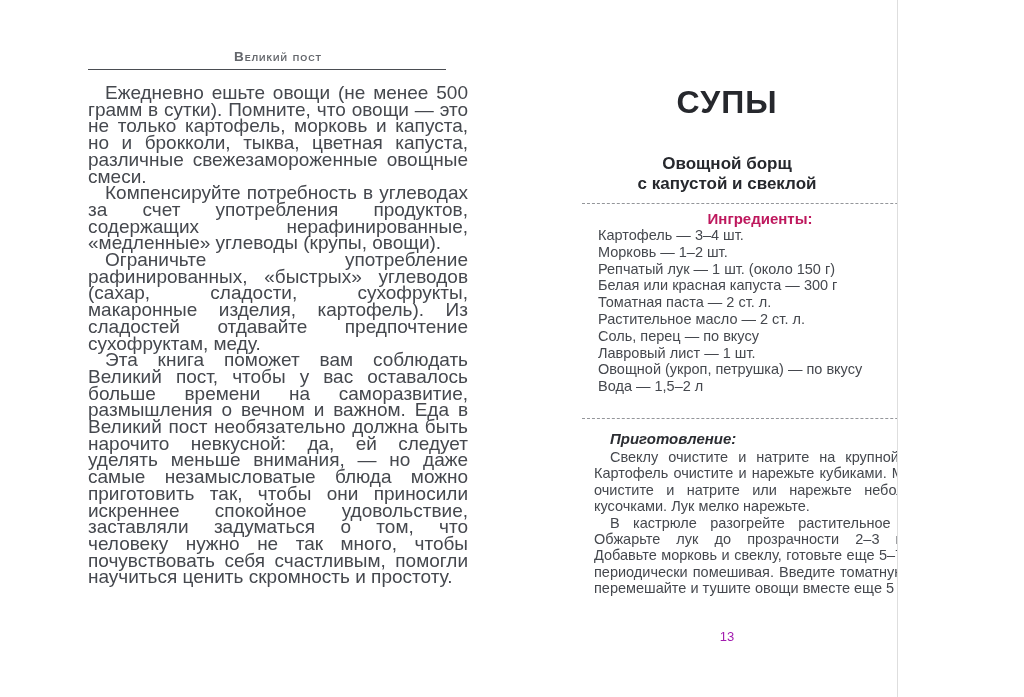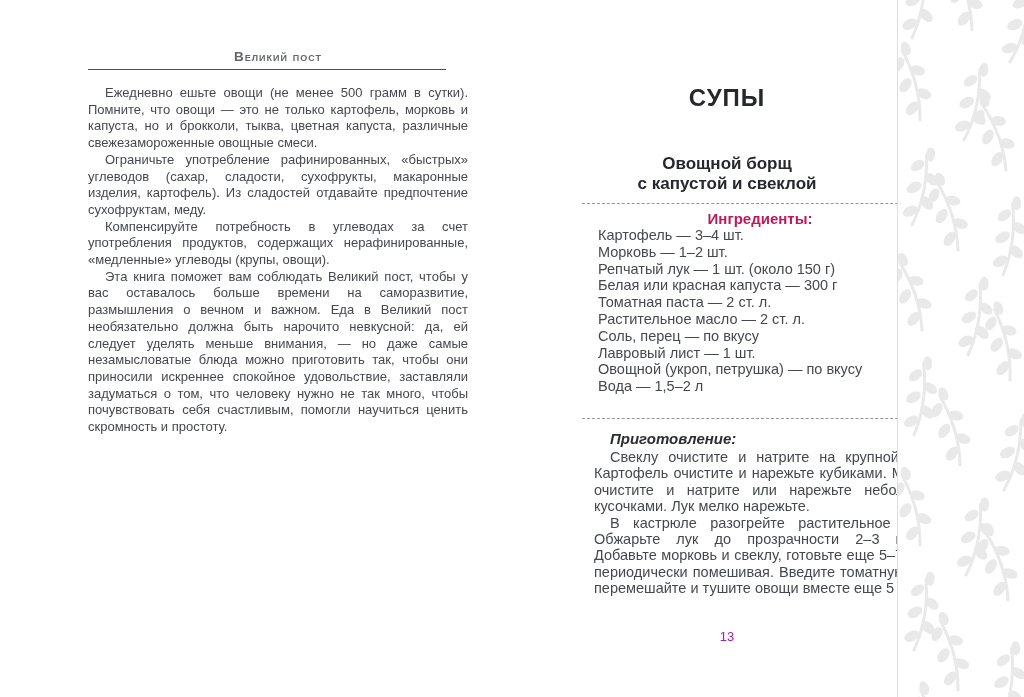--- a/index.html
+++ b/index.html
@@ -1,37 +1,37 @@
 <!DOCTYPE html>
 <html><head>
 <meta charset="utf-8">
 <style>
   html,body{margin:0;padding:0;background:#ffffff;}
   .canvas{
-    position:relative;width:1024px;height:697px;overflow:hidden;background:#ffffff;
+    position:relative;width:898px;height:697px;overflow:hidden;background:#ffffff;
     font-family:"Liberation Sans","DejaVu Sans",sans-serif;color:#44474d;
   }
 
   
   .left-page{position:absolute;left:88px;top:49px;width:380px;}
   .running-head{
     text-align:center;font-variant:small-caps;font-weight:600;font-size:13.5px;
     letter-spacing:1px;color:#63666b;
   }
   .head-rule{border:none;border-top:1.5px solid #4a4d52;margin:5px 0 0 0;width:358px;}
   .left-body{margin-top:15px;}
   .left-body p{
-    margin:0;font-size:13px;line-height:16.7px;text-align:justify;
+    margin:0;font-size:19px;line-height:16.7px;text-align:justify;
     text-indent:17px;color:#45484e;
   }
 
   
   .section-title{
     position:absolute;left:515px;top:84px;width:424px;text-align:center;
-    font-size:24px;font-weight:700;letter-spacing:1px;color:#26282d;
+    font-size:32px;font-weight:700;letter-spacing:1px;color:#26282d;
   }
   .recipe-title{
     position:absolute;left:515px;top:154px;width:424px;text-align:center;
     font-size:17px;font-weight:700;line-height:20px;color:#26282d;white-space:pre-line;
   }
   .divider{
     position:absolute;left:582px;width:356px;height:0;
     border-top:1px dashed #94969a;
   }
   .divider-1{top:203px;}
@@ -66,22 +66,22 @@
 </head>
 <body>
 
 <div class="canvas">
 
   <div class="left-page">
     <div class="running-head">Великий пост</div>
     <hr class="head-rule">
     <div class="left-body">
       <p>Ежедневно ешьте овощи (не менее 500 грамм в сутки). Помните, что овощи — это не только картофель, морковь и капуста, но и брокколи, тыква, цветная капуста, различные свежезамороженные овощные смеси.</p>
+      <p>Компенсируйте потребность в углеводах за счет употребления продуктов, содержащих нерафинированные, «медленные» углеводы (крупы, овощи).</p>
       <p>Ограничьте употребление рафинированных, «быстрых» углеводов (сахар, сладости, сухофрукты, макаронные изделия, картофель). Из сладостей отдавайте предпочтение сухофруктам, меду.</p>
-      <p>Компенсируйте потребность в углеводах за счет употребления продуктов, содержащих нерафинированные, «медленные» углеводы (крупы, овощи).</p>
       <p>Эта книга поможет вам соблюдать Великий пост, чтобы у вас оставалось больше времени на саморазвитие, размышления о вечном и важном. Еда в Великий пост необязательно должна быть нарочито невкусной: да, ей следует уделять меньше внимания, — но даже самые незамысловатые блюда можно приготовить так, чтобы они приносили искреннее спокойное удовольствие, заставляли задуматься о том, что человеку нужно не так много, чтобы почувствовать себя счастливым, помогли научиться ценить скромность и простоту.</p>
     </div>
   </div>
 
   <div class="section-title">СУПЫ</div>
   <div class="recipe-title">Овощной борщ
 с капустой и свеклой</div>
 
   <div class="divider divider-1"></div>
 

